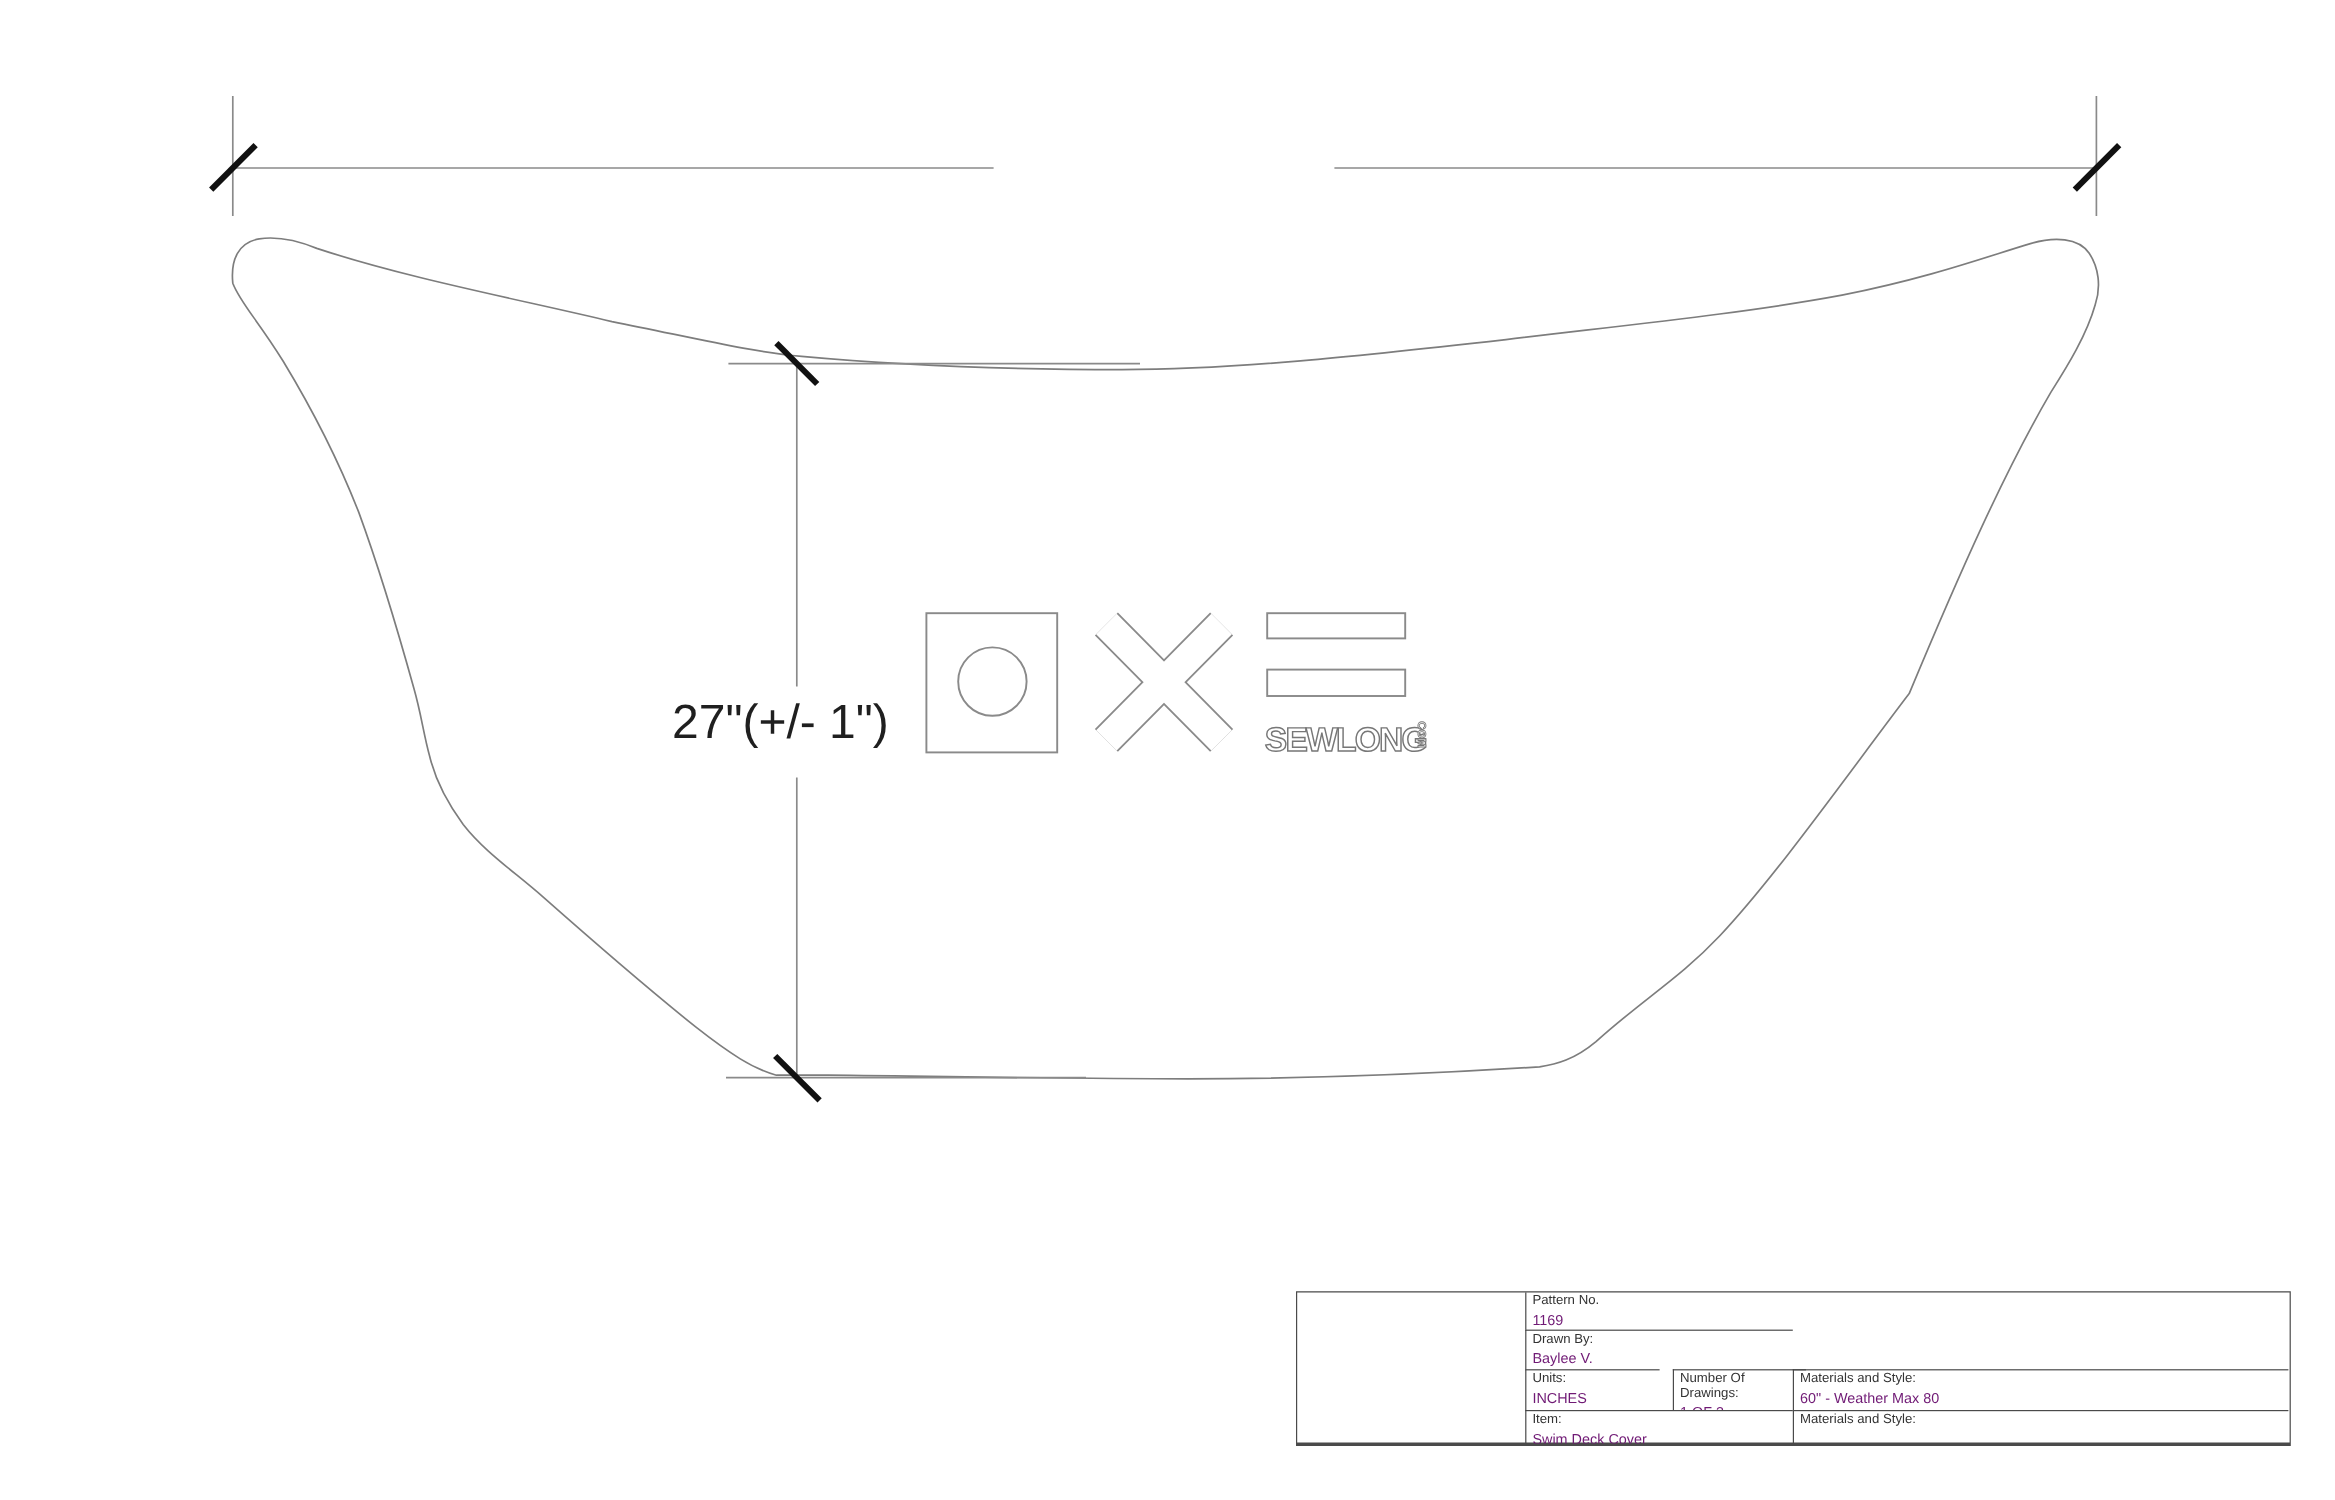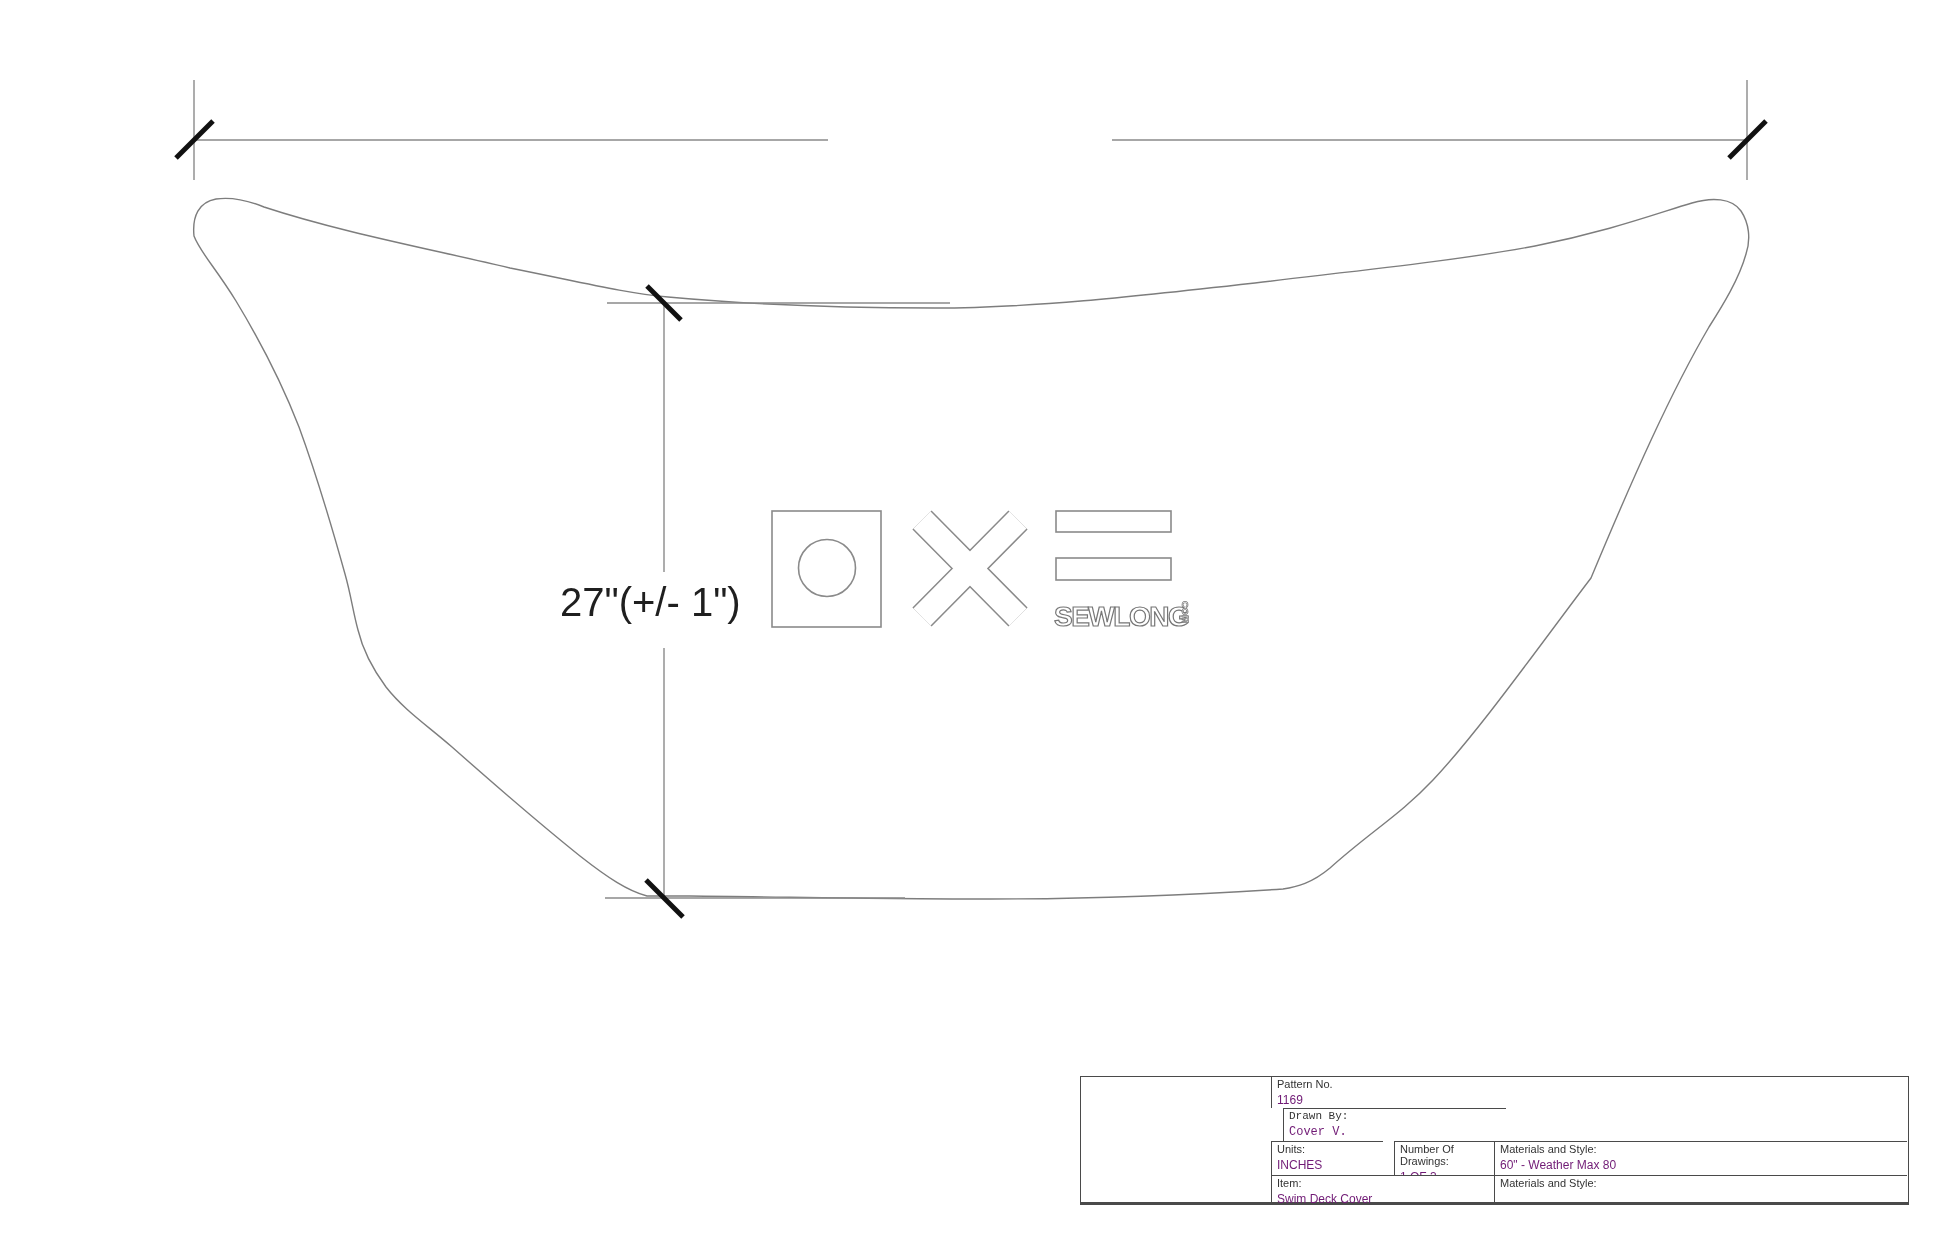--- a/index.html
+++ b/index.html
@@ -103,23 +103,23 @@
   </div>
 
   <div class="title-block">
 
     <div class="tb-cell" style="left:0;top:0;width:190px;height:126px;"></div>
 
     <div class="tb-cell bl" style="left:190px;top:0;width:223px;height:31px;">
       <div class="tb-label">Pattern No.</div>
       <div class="tb-value">1169</div>
     </div>
-    <div class="tb-cell bl bt" style="left:202px;top:31px;width:223px;height:33px;font-family:Liberation Mono, monospace;">
+    <div class="tb-cell bl bt" style="left:190px;top:31px;width:223px;height:33px;">
       <div class="tb-label">Drawn By:</div>
-      <div class="tb-value">Cover V.</div>
+      <div class="tb-value">Baylee V.</div>
     </div>
     <div class="tb-cell bl bt" style="left:190px;top:64px;width:112px;height:34px;">
       <div class="tb-label">Units:</div>
       <div class="tb-value">INCHES</div>
     </div>
     <div class="tb-cell bl bt" style="left:313px;top:64px;width:111px;height:34px;">
       <div class="tb-label">Number Of Drawings:</div>
       <div class="tb-value">1 OF 3</div>
     </div>
     <div class="tb-cell bl bt" style="left:190px;top:98px;width:223px;height:28px;">

